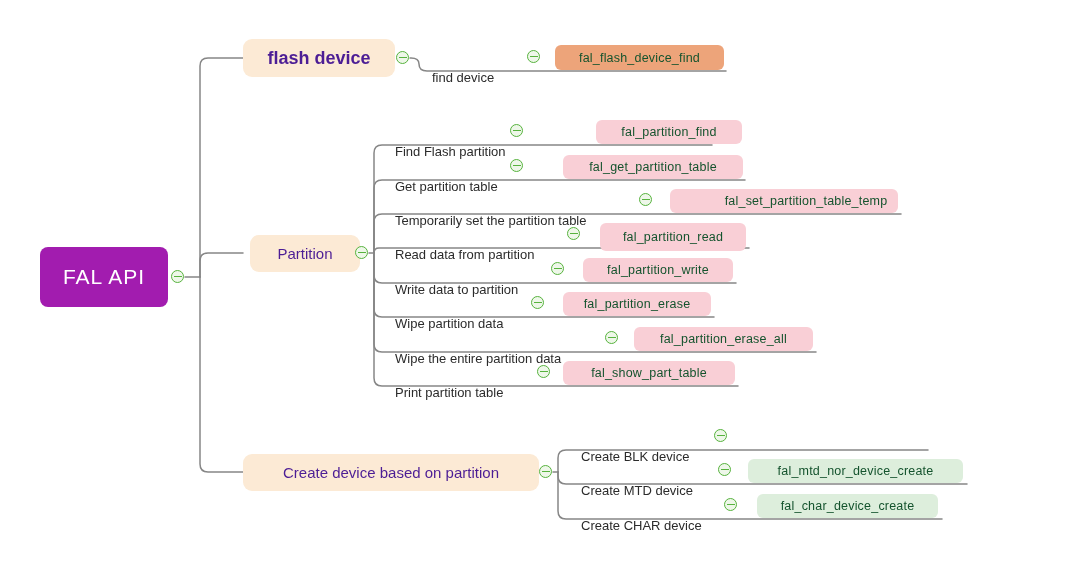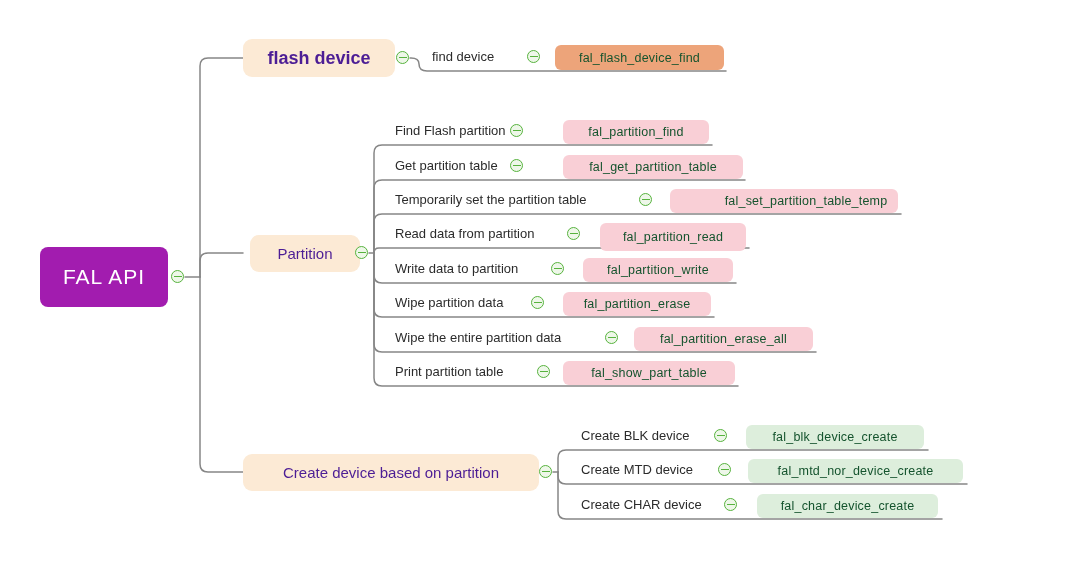--- a/index.html
+++ b/index.html
@@ -5,21 +5,21 @@
   html,body{margin:0;padding:0;background:#fff;}
   #canvas{position:relative;width:1069px;height:561px;background:#ffffff;overflow:hidden;
           font-family:"Liberation Sans","DejaVu Sans",sans-serif;}
   #connectors{position:absolute;left:0;top:0;}
   .node{position:absolute;display:flex;align-items:center;justify-content:center;
         box-sizing:border-box;white-space:nowrap;}
   .topic-root{background:#a21caf;color:#ffffff;border-radius:8px;font-size:21px;
               font-weight:500;letter-spacing:1px;}
   .topic-main{background:#fcead5;color:#4c1d95;border-radius:9px;font-size:15px;}
   .topic-flash{font-size:18px;font-weight:600;}
-  .child-label{position:absolute;color:#2b2b2b;font-size:13px;line-height:16px;white-space:nowrap;}
+  .child-label{position:absolute;color:#2b2b2b;font-size:13px;line-height:16px;white-space:nowrap;margin-top:21px;}
   .api{border-radius:6px;font-size:12.5px;color:#14532d;letter-spacing:0.2px;}
   .api-orange{background:#eda47a;}
   .api-pink{background:#f9cfd6;}
   .api-green{background:#ddeedc;}
   .collapse{position:absolute;width:13px;height:13px;border:1.5px solid #57b33e;
             border-radius:50%;background:#eef7e9;box-sizing:border-box;cursor:pointer;}
   .collapse::after{content:"";position:absolute;left:1.5px;right:1.5px;top:50%;
                    margin-top:-0.75px;height:1.5px;background:#57b33e;}
 </style>
 </head>
@@ -58,21 +58,21 @@
 
   <span class="child-label" style="left:432px;top:49px;">find device</span>
   <span class="collapse" style="left:527px;top:50px;"></span>
   <div class="node api api-orange" style="left:555px;top:45px;width:169px;height:25px;">fal_flash_device_find</div>
 
   <div class="node topic-main" style="left:250px;top:235px;width:110px;height:37px;">Partition</div>
   <span class="collapse" style="left:355px;top:246px;"></span>
 
   <span class="child-label" style="left:395px;top:123px;">Find Flash partition</span>
   <span class="collapse" style="left:510px;top:124px;"></span>
-  <div class="node api api-pink" style="left:563px;top:120px;width:146px;height:24px;">fal_partition_find</div>
+  <div class="node api api-pink" style="left:596px;top:120px;width:146px;height:24px;">fal_partition_find</div>
 
   <span class="child-label" style="left:395px;top:158px;text-align:right;">Get partition table</span>
   <span class="collapse" style="left:510px;top:159px;"></span>
   <div class="node api api-pink" style="left:563px;top:155px;width:180px;height:24px;">fal_get_partition_table</div>
 
   <span class="child-label" style="left:395px;top:192px;">Temporarily set the partition table</span>
   <span class="collapse" style="left:639px;top:193px;"></span>
   <div class="node api api-pink" style="left:670px;top:189px;width:228px;height:24px;padding-left:44px;">fal_set_partition_table_temp</div>
 
   <span class="child-label" style="left:395px;top:226px;">Read data from partition</span>
@@ -93,21 +93,20 @@
 
   <span class="child-label" style="left:395px;top:364px;">Print partition table</span>
   <span class="collapse" style="left:537px;top:365px;"></span>
   <div class="node api api-pink" style="left:563px;top:361px;width:172px;height:24px;">fal_show_part_table</div>
 
   <div class="node topic-main" style="left:243px;top:454px;width:296px;height:37px;">Create device based on partition</div>
   <span class="collapse" style="left:539px;top:465px;"></span>
 
   <span class="child-label" style="left:581px;top:428px;">Create BLK device</span>
   <span class="collapse" style="left:714px;top:429px;"></span>
-  <div class="node api api-green" style="left:746px;top:425px;width:178px;height:24px;">fal_blk_device_create</div>
 
   <span class="child-label" style="left:581px;top:462px;">Create MTD device</span>
   <span class="collapse" style="left:718px;top:463px;"></span>
   <div class="node api api-green" style="left:748px;top:459px;width:215px;height:24px;">fal_mtd_nor_device_create</div>
 
   <span class="child-label" style="left:581px;top:497px;">Create CHAR device</span>
   <span class="collapse" style="left:724px;top:498px;"></span>
   <div class="node api api-green" style="left:757px;top:494px;width:181px;height:24px;">fal_char_device_create</div>
 
 </div>

